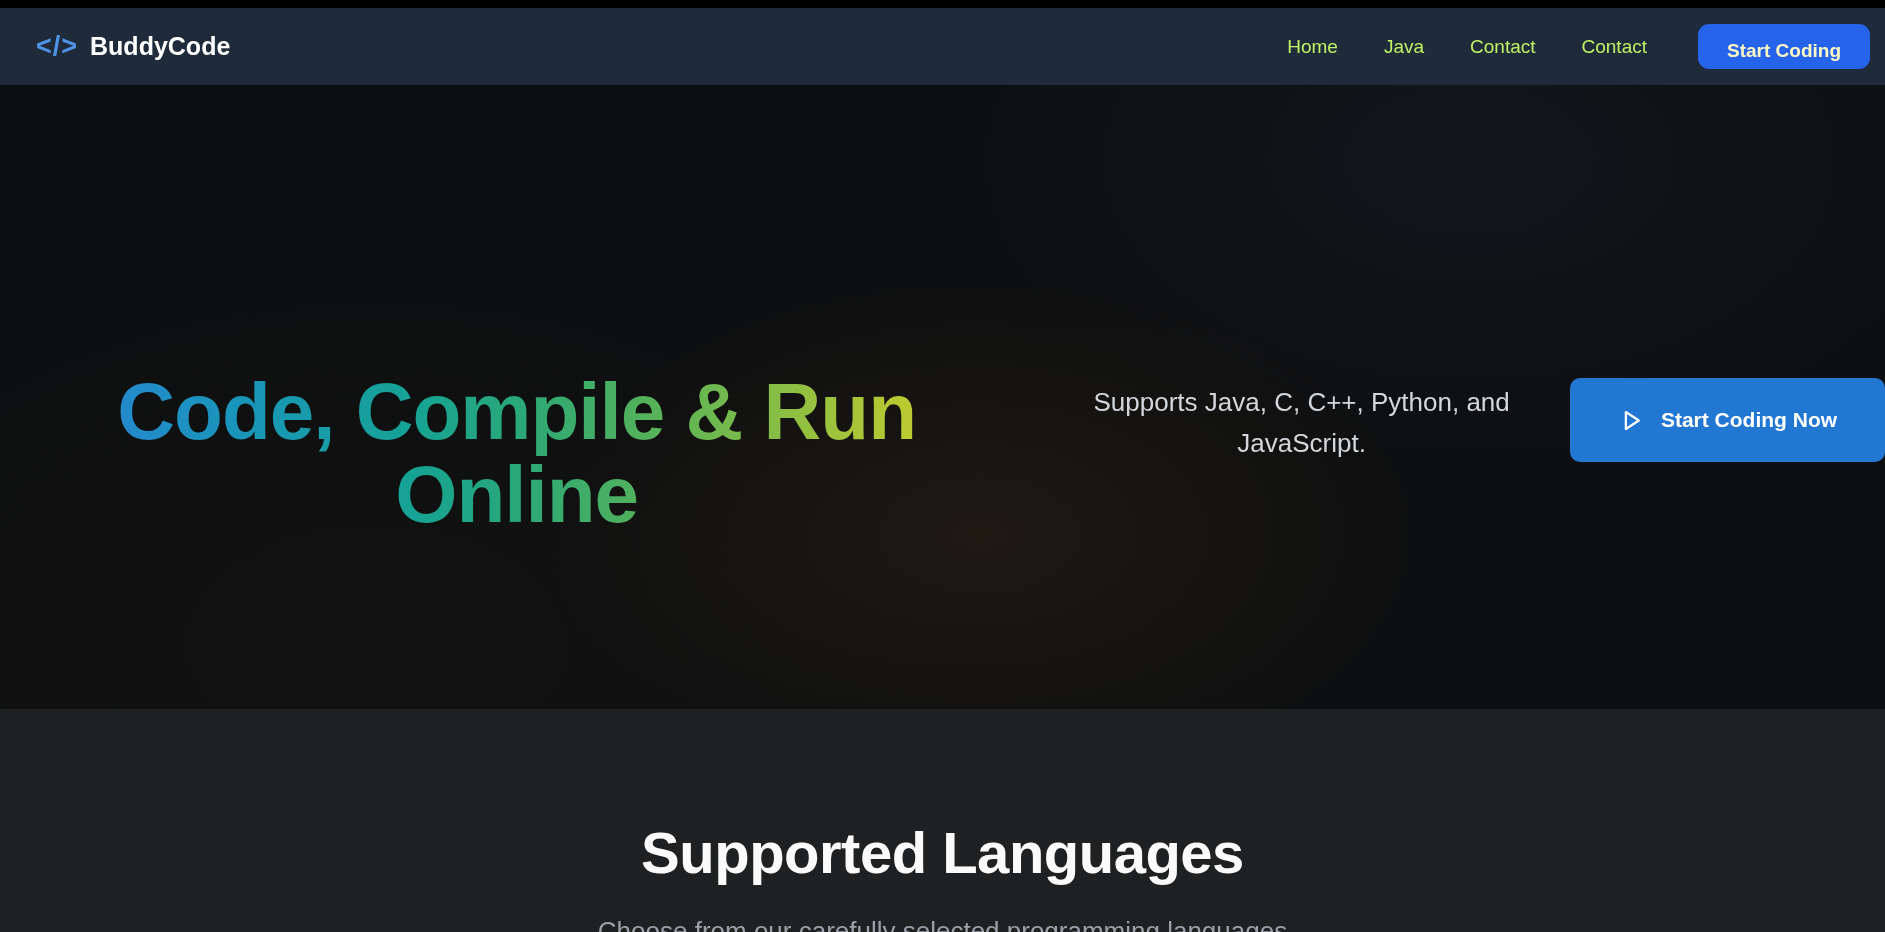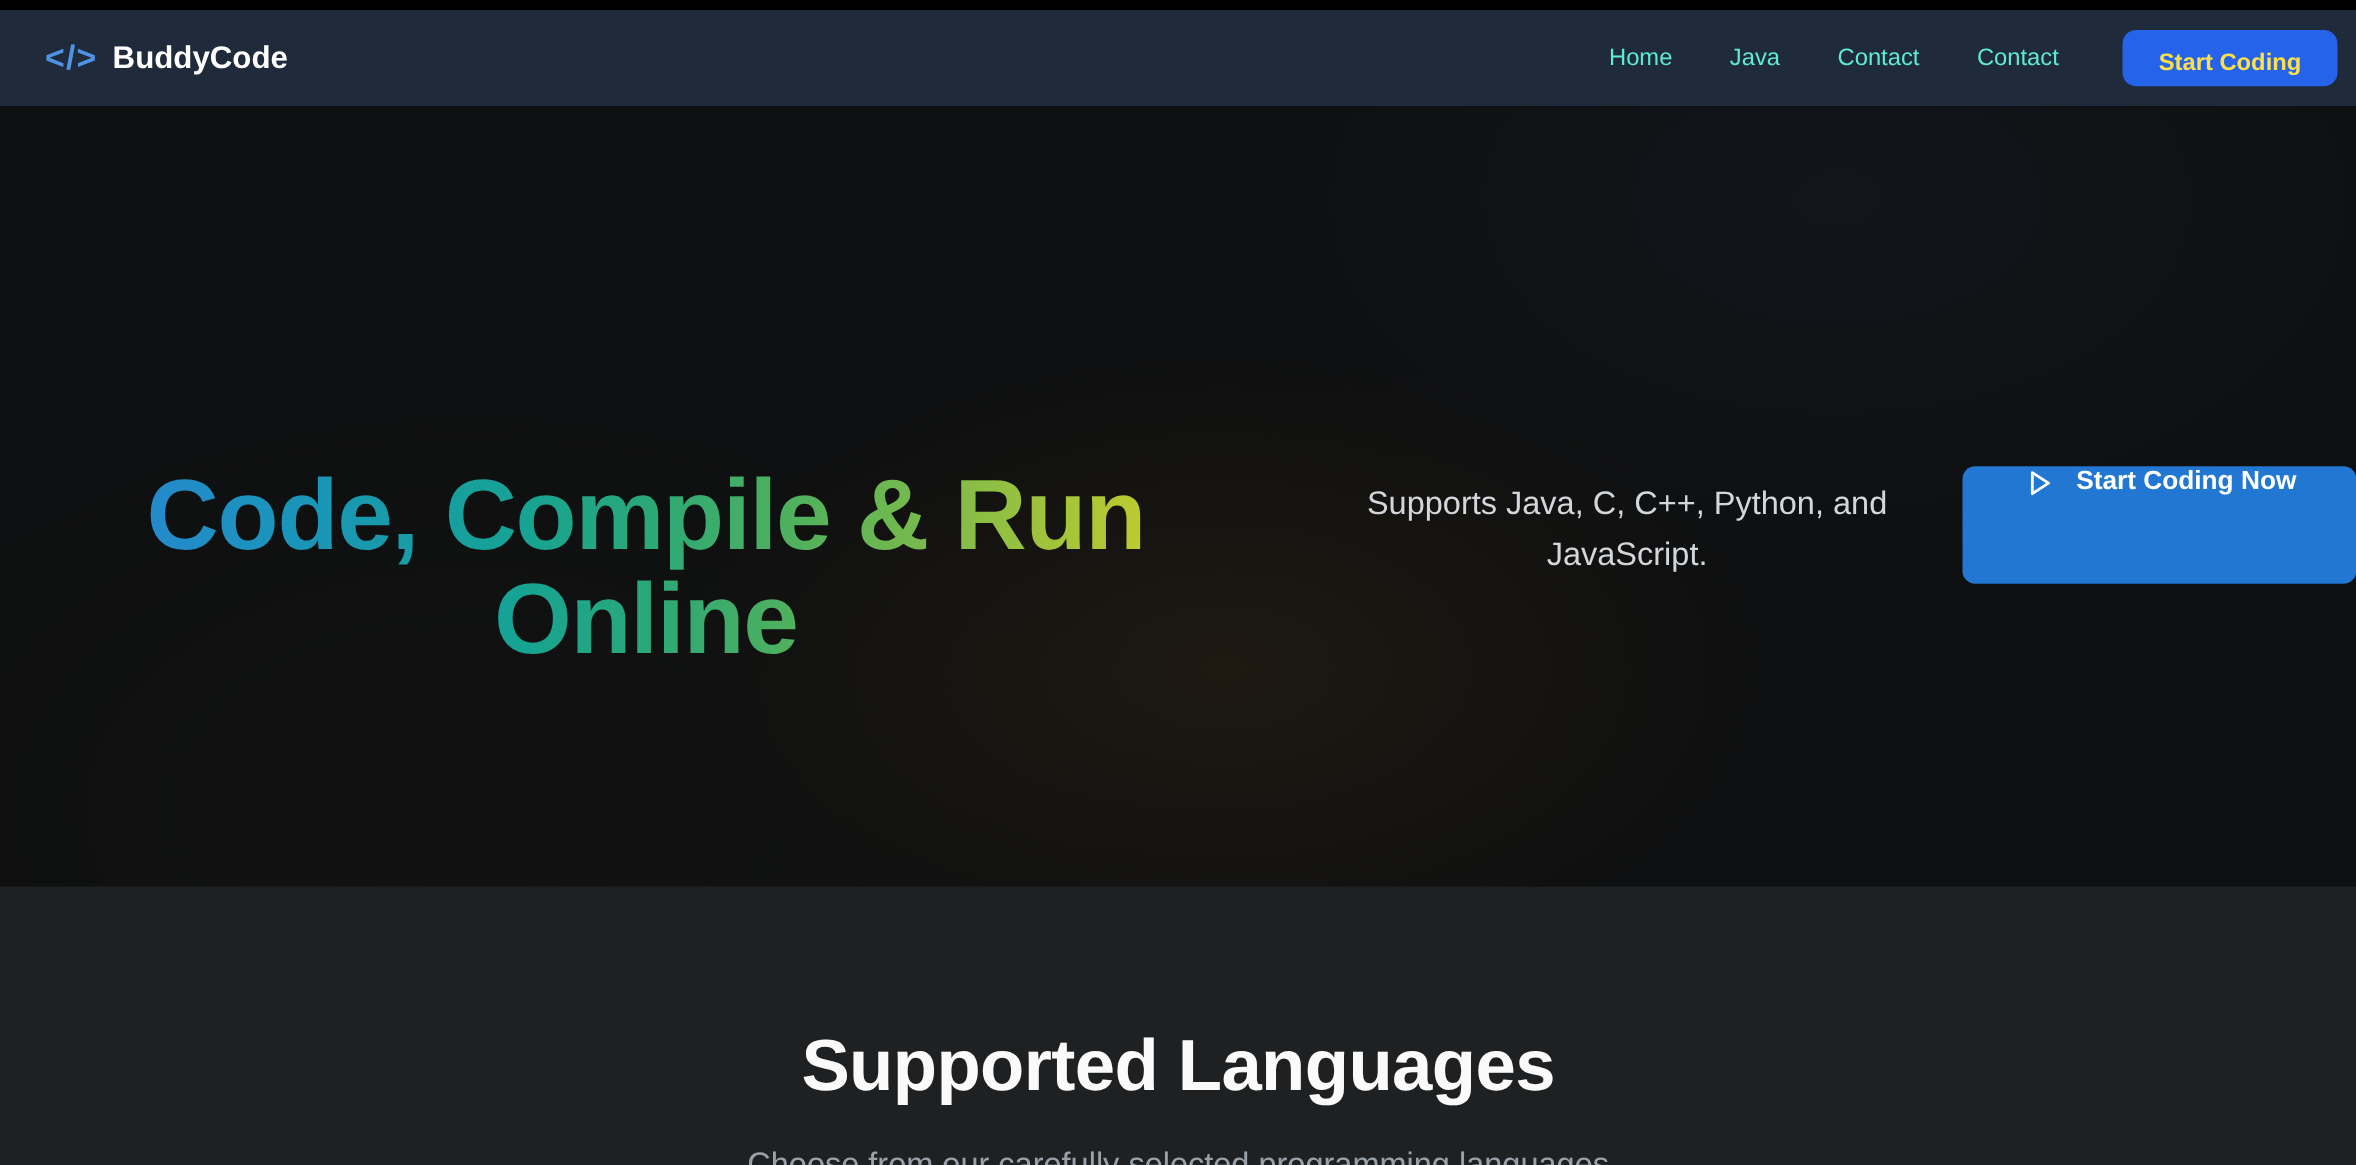--- a/index.html
+++ b/index.html
@@ -23,26 +23,26 @@
   }
   .brand { display: flex; align-items: center; gap: 12px; cursor: pointer; }
   .brand-icon {
     color: #4f93e6; font-size: 27px; font-weight: 700;
     letter-spacing: 1px;
     font-family: "Liberation Sans", sans-serif;
   }
   .brand-name { color: #ffffff; font-size: 25px; font-weight: 700; text-align: right; }
   .nav-right { display: flex; align-items: center; }
   .nav-link {
-    color: #5eead4; font-size: 19px; font-weight: 500;
+    color: #bef264; font-size: 19px; font-weight: 500;
     text-decoration: none; margin: 0 23px; cursor: pointer;
   }
   .nav-cta {
     margin-left: 28px;
-    background: #2563eb; color: #fde047;
+    background: #2563eb; color: #fef9c3;
     border: none; border-radius: 11px;
     height: 45px; padding: 16px 29px;
     font-size: 19px; font-weight: 700;
     font-family: "Liberation Sans", sans-serif;
     cursor: pointer;
   }
 
   
   .hero {
     height: 624px; width: 100%;
@@ -63,24 +63,24 @@
     background-clip: text;
     color: transparent;
   }
   .hero-subtitle {
     margin-top: 52px;
     color: #d3d6db; font-size: 26px; line-height: 41px;
     font-weight: 400;
   }
   .hero-cta {
     margin-top: 46px;
-    width: 324px; height: 94px;
+    width: 324px; height: 84px;
     background: #2277d3; color: #ffffff;
     border: none; border-radius: 10px;
-    display: flex; align-items: flex-start; justify-content: center; gap: 16px;
+    display: flex; align-items: center; justify-content: center; gap: 16px;
     font-size: 21px; font-weight: 700;
     font-family: "Liberation Sans", sans-serif;
     cursor: pointer;
   }
   .play-icon { display: inline-flex; }
 
   
   .languages {
     height: 223px; width: 100%;
     background: #1f2021;

